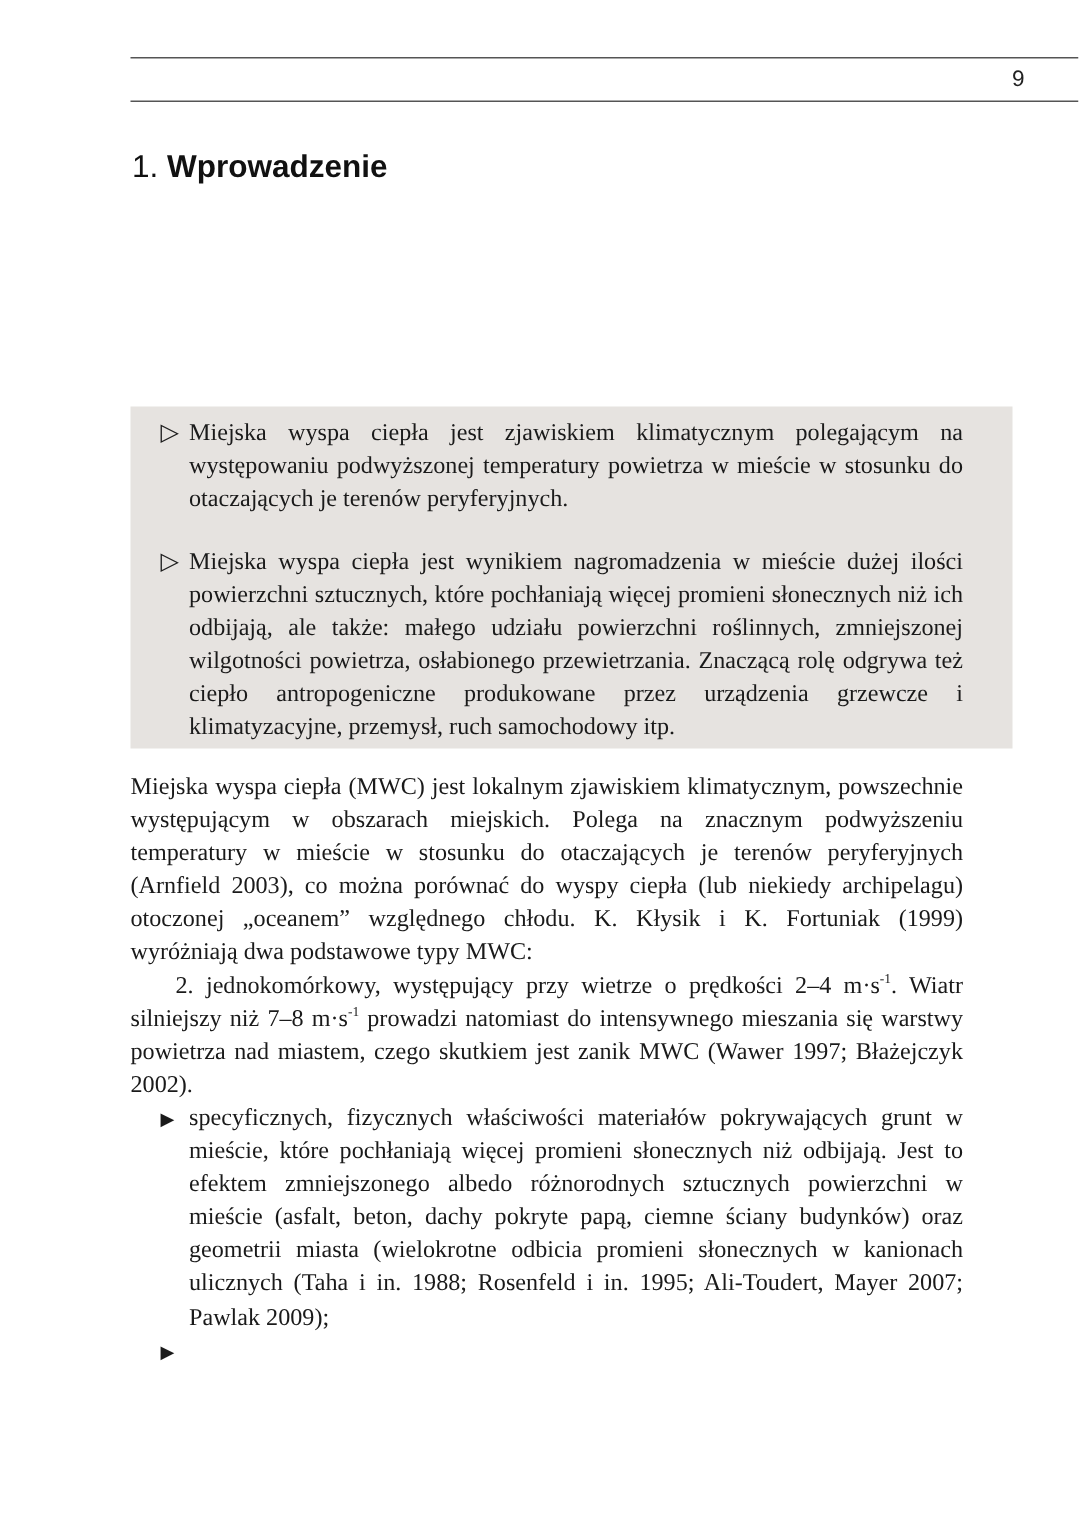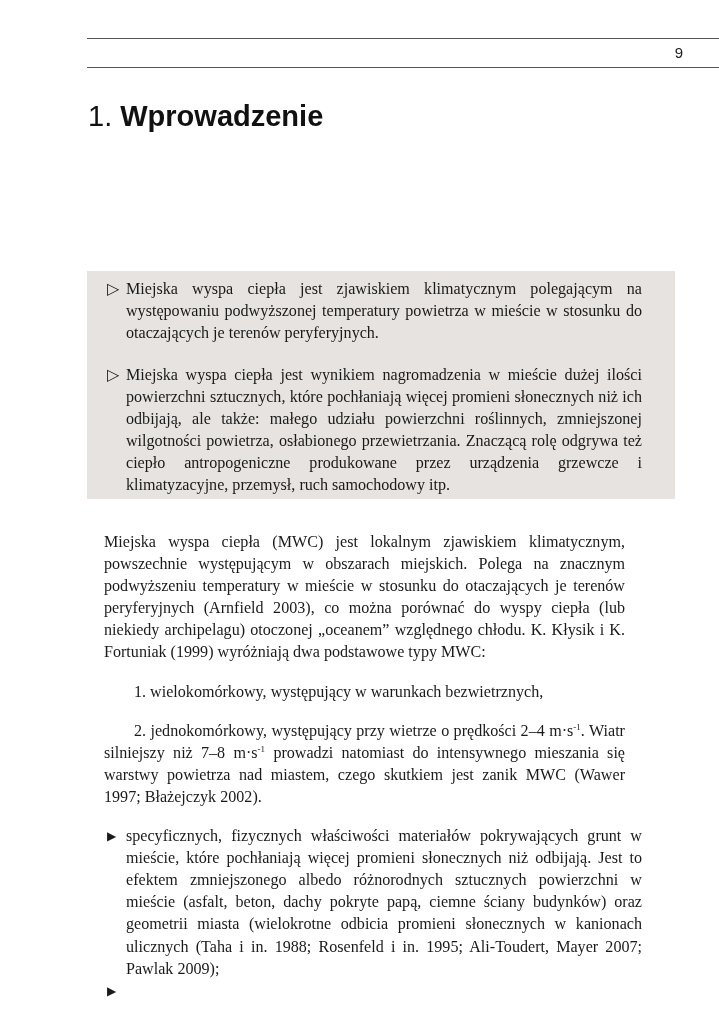--- a/index.html
+++ b/index.html
@@ -4,32 +4,32 @@
 <style>
   html, body { margin: 0; padding: 0; background: #ffffff; }
   body { width: 719px; height: 1024px; position: relative; overflow: hidden;
          font-family: "Liberation Serif", "DejaVu Serif", serif; color: #1a1a1a; }
   .rule { position: absolute; left: 87px; right: 0; height: 1px; background: #555; }
   .rule.top { top: 38px; }
   .rule.bottom { top: 67px; }
   .page-num { position: absolute; top: 44px; right: 36px; font-family: "Liberation Sans", sans-serif;
               font-size: 15px; color: #222; }
   .title { position: absolute; left: 88px; top: 100px; font-family: "Liberation Sans", sans-serif;
-           font-size: 29px; color: #111; }
+           font-size: 21px; color: #111; }
   .title .num { font-weight: normal; }
   .title .txt { font-weight: bold; }
   .box { position: absolute; left: 87px; top: 271px; width: 588px; height: 228px; background: #e6e3e0; }
   .box-item { position: absolute; left: 20px; width: 535px; font-size: 16.1px; line-height: 22px;
               text-align: justify; }
   .box-item .tri { position: absolute; left: 0; top: 0; font-size: 16px; }
   .box-item .t { display: block; padding-left: 19px; text-indent: 0; }
   .box-item.i1 { top: 7px; }
   .box-item.i2 { top: 93px; }
   .body { position: absolute; left: 87px; top: 514px; width: 555px; font-size: 16.1px; line-height: 22.1px; }
-  .body p { margin: 17px; text-align: justify; }
+  .body p { margin: 0; text-align: justify; }
   .body .ind { text-indent: 30px; }
   .blist { margin: 0; padding: 0; list-style: none; }
   .blist li { position: relative; padding-left: 39px; text-align: justify; }
   .blist li .bul { position: absolute; left: 20px; top: 0; font-size: 12px; }
   sup { font-size: 9px; line-height: 0; }
 </style>
 </head>
 <body>
 
 <div class="rule top"></div>
@@ -47,21 +47,20 @@
     <span class="t">Miejska wyspa ciepła jest zjawiskiem klimatycznym polegającym na występowaniu podwyższonej temperatury powietrza w mieście w stosunku do otaczających je terenów peryferyjnych.</span>
   </div>
   <div class="box-item i2">
     <span class="tri">▷</span>
     <span class="t">Miejska wyspa ciepła jest wynikiem nagromadzenia w mieście dużej ilości powierzchni sztucznych, które pochłaniają więcej promieni słonecznych niż ich odbijają, ale także: małego udziału powierzchni roślinnych, zmniejszonej wilgotności powietrza, osłabionego przewietrzania. Znaczącą rolę odgrywa też ciepło antropogeniczne produkowane przez urządzenia grzewcze i klimatyzacyjne, przemysł, ruch samochodowy itp.</span>
   </div>
 </div>
 
 <div class="body">
   <p>Miejska wyspa ciepła (MWC) jest lokalnym zjawiskiem klimatycznym, powszechnie występującym w obszarach miejskich. Polega na znacznym podwyższeniu temperatury w mieście w stosunku do otaczających je terenów peryferyjnych (Arnfield 2003), co można porównać do wyspy ciepła (lub niekiedy archipelagu) otoczonej „oceanem” względnego chłodu. K. Kłysik i K. Fortuniak (1999) wyróżniają dwa podstawowe typy MWC:</p>
-  <p class="ind">1. wielokomórkowy, występujący w warunkach bezwietrznych,</p>
   <p class="ind"><span>2. jednokomórkowy, występujący przy wietrze o prędkości 2–4 m·s</span><sup>-1</sup><span>. Wiatr silniejszy niż 7–8 m·s</span><sup>-1</sup><span> prowadzi natomiast do intensywnego mieszania się warstwy powietrza nad miastem, czego skutkiem jest zanik MWC (Wawer 1997; Błażejczyk 2002).</span></p>
   <ul class="blist">
     <li>
       <span class="bul">▶</span>
       <span>specyficznych, fizycznych właściwości materiałów pokrywających grunt w mieście, które pochłaniają więcej promieni słonecznych niż odbijają. Jest to efektem zmniejszonego albedo różnorodnych sztucznych powierzchni w mieście (asfalt, beton, dachy pokryte papą, ciemne ściany budynków) oraz geometrii miasta (wielokrotne odbicia promieni słonecznych w kanionach ulicznych (Taha i in. 1988; Rosenfeld i in. 1995; Ali-Toudert, Mayer 2007; Pawlak 2009);</span>
     </li>
     <li>
       <span class="bul">▶</span>
     </li>
   </ul>

